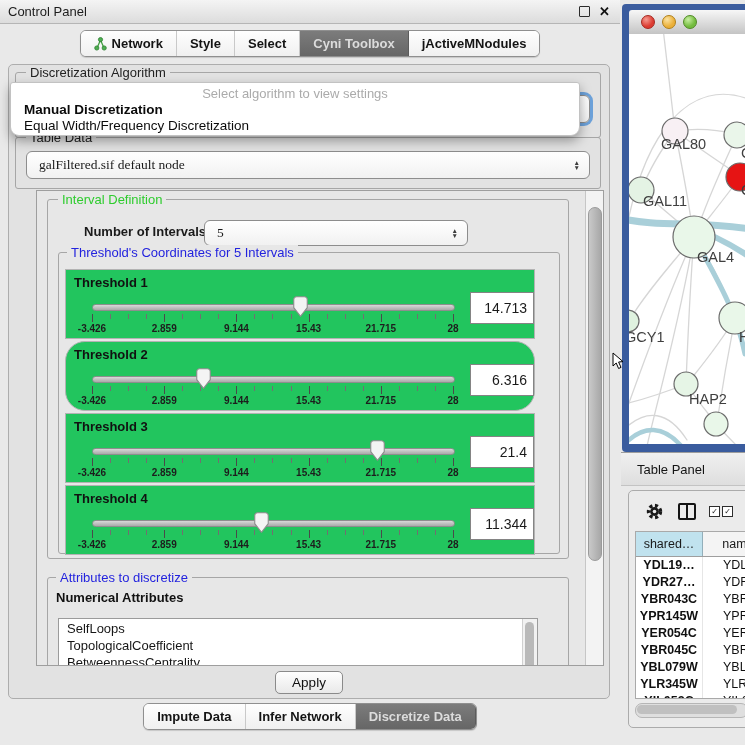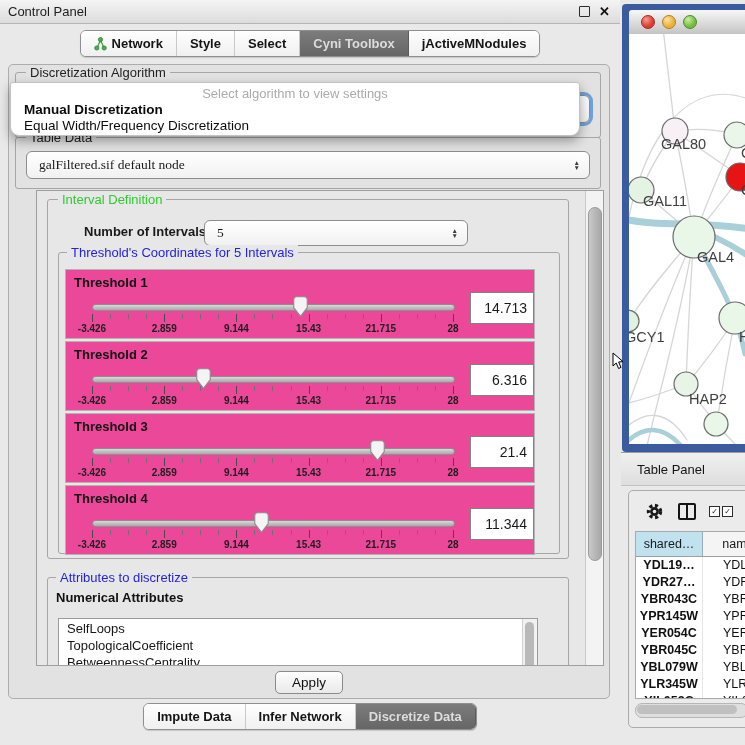--- a/index.html
+++ b/index.html
@@ -41,21 +41,21 @@
   .popup-hint{font-size:13px;color:#ABABAB;text-align:center;padding-top:3px;height:15px;}
   .popup-opt{font-size:13.5px;color:#0b0b0b;padding:1px 0 0 13px;height:15px;}
   .popup-opt.bold{font-weight:bold;}
   
   .scrollpane{position:absolute;left:36px;top:190px;width:566px;height:474px;background:#E7E7E7;
     border:1px solid #9E9E9E;overflow:hidden;}
   .v-scrollbar{position:absolute;right:0;top:0;width:17px;height:100%;background:#F3F3F3;border-left:1px solid #C6C6C6;}
   .v-thumb{position:absolute;left:2px;top:16px;width:12px;height:352px;border-radius:7px;
     background:linear-gradient(to right,#C9C9C9,#A7A7A7);border:1px solid #9a9a9a;}
   
-  .thr-panel{position:absolute;left:6px;width:468px;height:68px;background:#ec4899;border:1px solid #B3B3B3;}
+  .thr-panel{position:absolute;left:6px;width:468px;height:68px;background:#22c55e;border:1px solid #B3B3B3;}
   .thr-label{position:absolute;left:8px;top:5px;font-size:13px;font-weight:bold;color:#111;}
   .sl-track{position:absolute;left:26px;top:34px;width:361px;height:5px;border:1px solid #8E8E8E;border-radius:4px;
     background:linear-gradient(#D8D8D8,#AAAAAA);}
   .sl-thumb{position:absolute;top:26px;width:15px;height:21px;}
   .ticks-minor{position:absolute;left:26px;top:44px;width:362px;height:5px;
     background-image:repeating-linear-gradient(to right,#707070 0,#707070 1px,transparent 1px,transparent 18.05px);}
   .ticks-major{position:absolute;left:26px;top:44px;width:362px;height:8px;
     background-image:repeating-linear-gradient(to right,#4a4a4a 0,#4a4a4a 1px,transparent 1px,transparent 72.2px);}
   .tick-labels{position:absolute;left:0;top:53px;width:100%;height:12px;}
   .tick-label{position:absolute;transform:translateX(-50%);font-size:10px;font-weight:bold;color:#1d1d1d;margin-left:26px;}
@@ -207,21 +207,21 @@
               <span class="tick-label" style="left: 0px;">-3.426</span>
               <span class="tick-label" style="left: 72.2px;">2.859</span>
               <span class="tick-label" style="left: 144.4px;">9.144</span>
               <span class="tick-label" style="left: 216.6px;">15.43</span>
               <span class="tick-label" style="left: 288.8px;">21.715</span>
               <span class="tick-label" style="left: 361px;">28</span>
             </div>
           <div class="thr-value">14.713</div>
         </div>
 
-        <div class="thr-panel" style="top:88px;">
+        <div class="thr-panel" style="top:88px;border-radius:20px;">
           <span class="thr-label">Threshold 2</span>
           <div class="sl-track"></div>
           <svg class="sl-thumb" viewBox="0 0 15 21" style="left: 130.409px;">
             <path d="M3.5,0.75 h8 a2.75,2.75 0 0 1 2.75,2.75 v8.2 L7.5,20.25 L0.75,11.7 V3.5 A2.75,2.75 0 0 1 3.5,0.75 Z" fill="#F4F4F4" stroke="#8C8C8C" stroke-width="1.1"></path>
           </svg>
           <div class="ticks-minor"></div>
           <div class="ticks-major"></div>
           <div class="tick-labels">
               <span class="tick-label" style="left: 0px;">-3.426</span>
               <span class="tick-label" style="left: 72.2px;">2.859</span>

